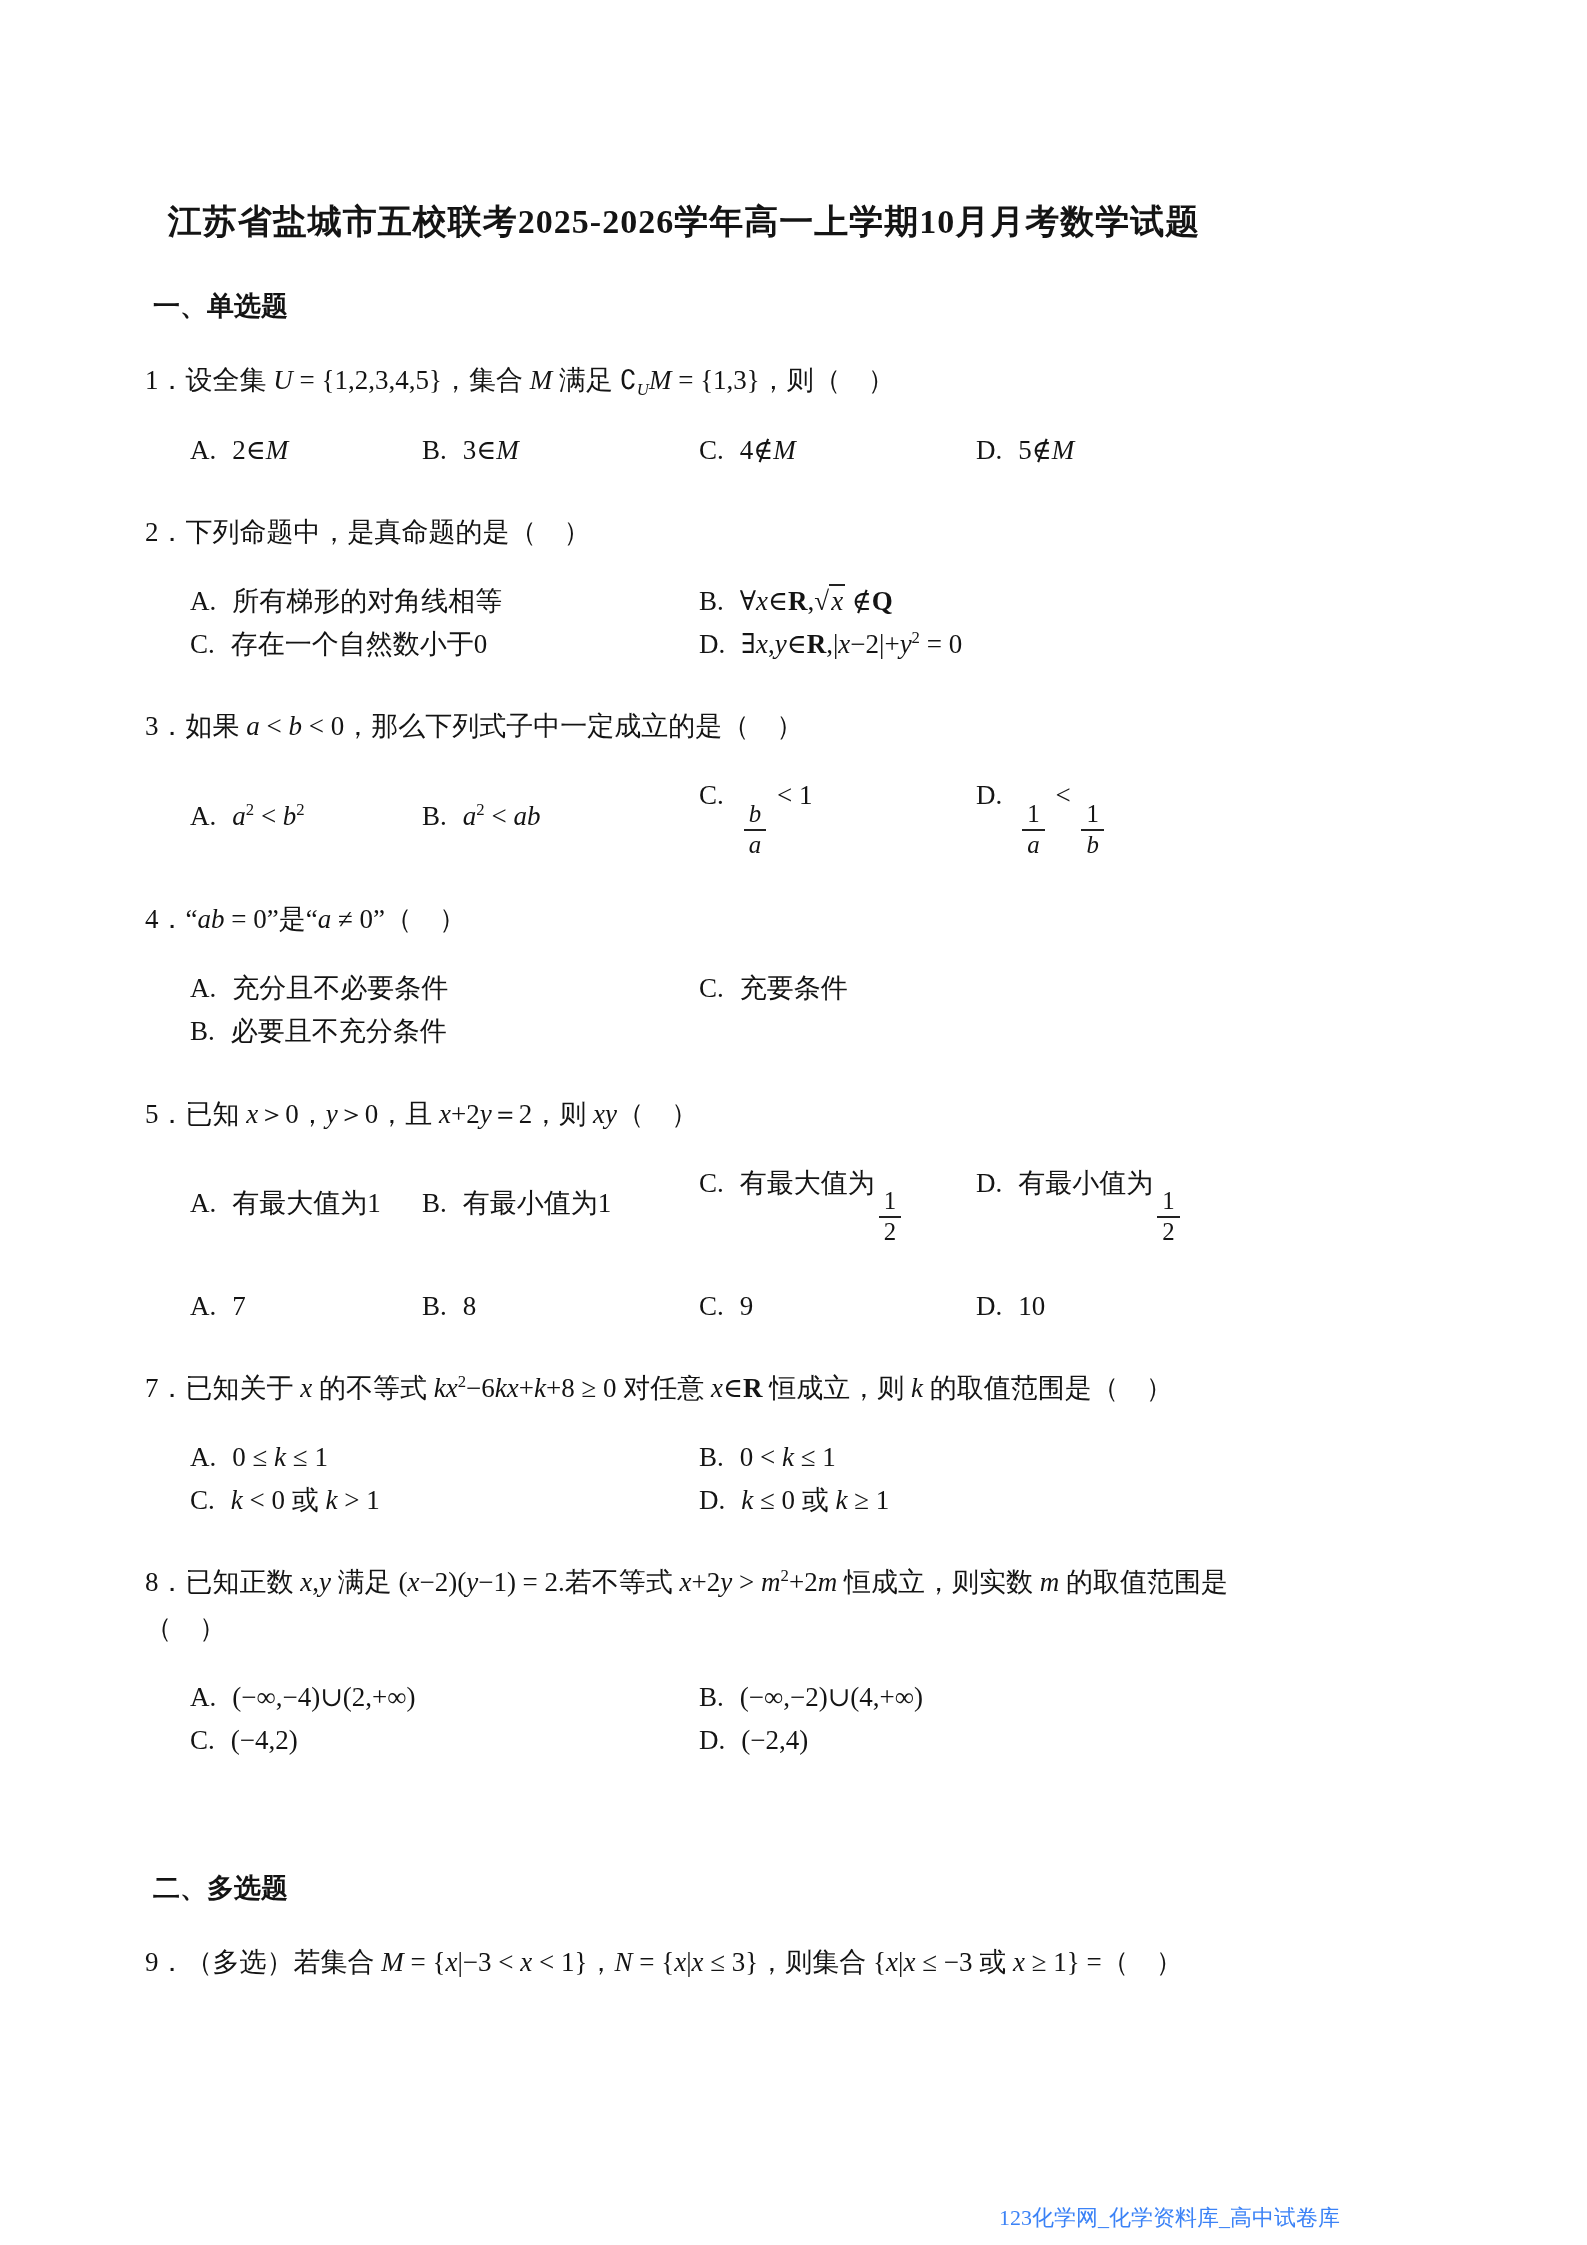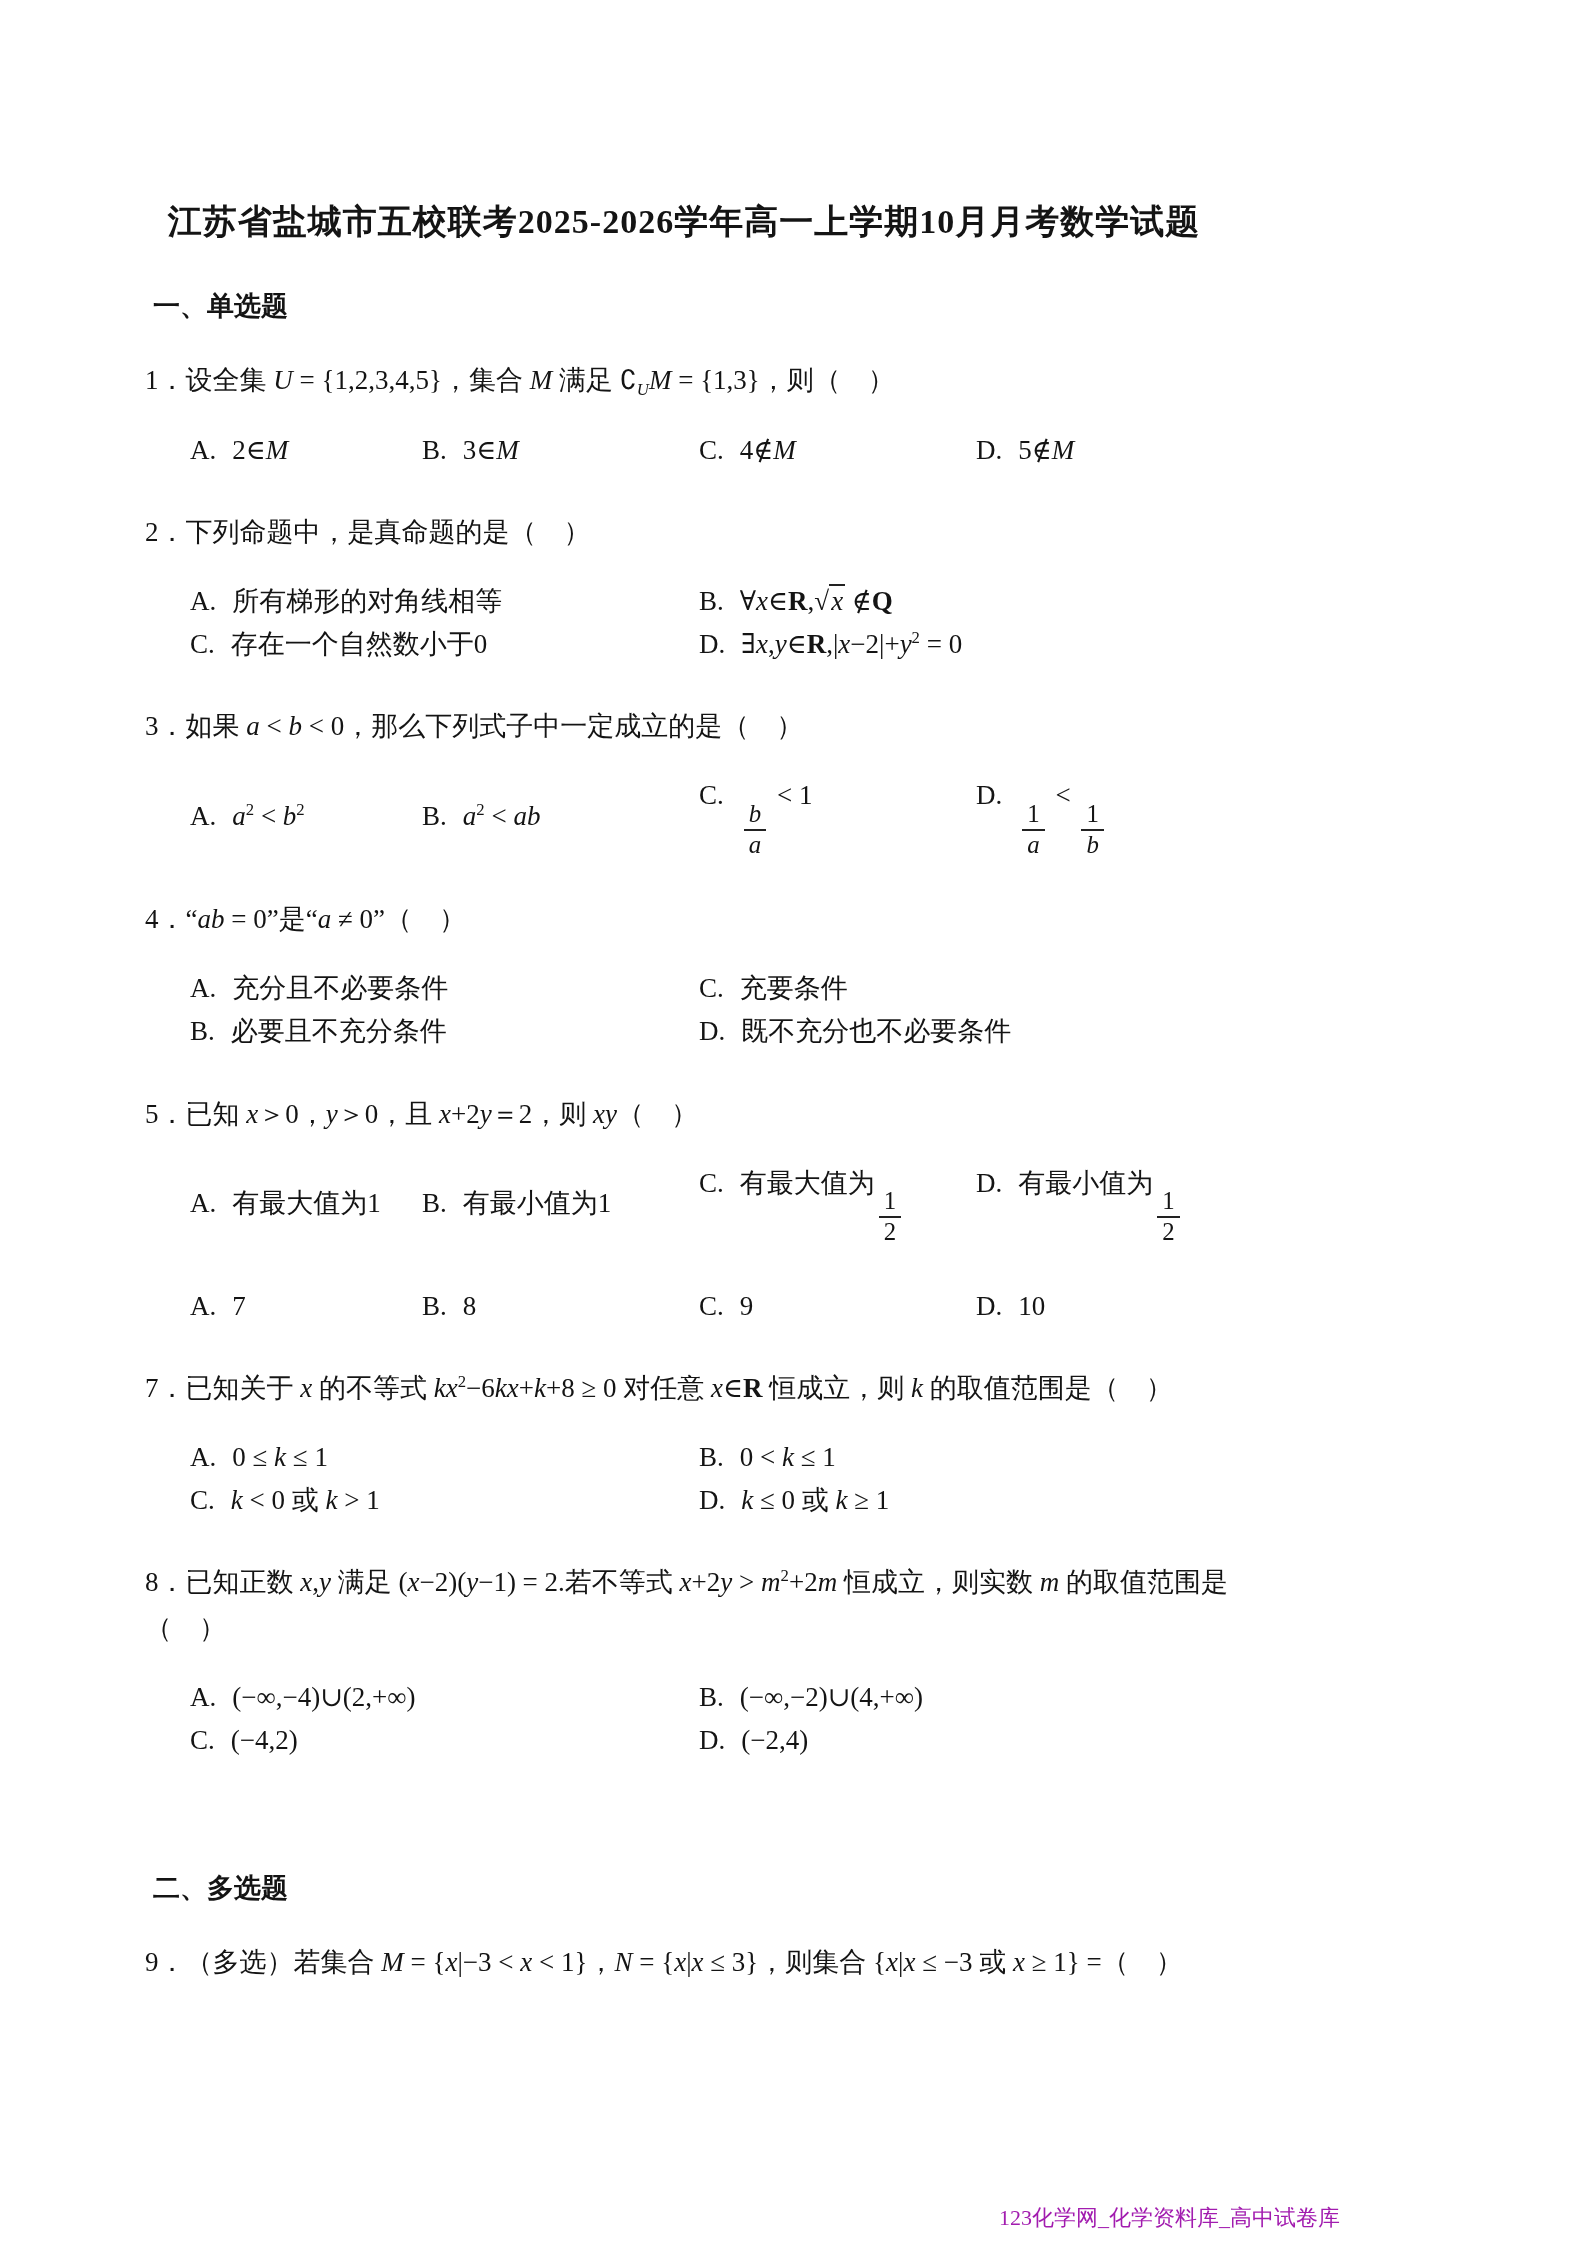--- a/index.html
+++ b/index.html
@@ -35,21 +35,21 @@
   sub { font-size:0.62em; }
   .frac {
     display:inline-flex; flex-direction:column; align-items:center;
     vertical-align:-0.72em; line-height:1.15; margin:0 4px; font-size:0.92em;
   }
   .frac > span:first-child { border-bottom:2px solid #222; padding:0 5px; }
   .frac > span:last-child { padding:0 5px; }
   .ol { border-top:2px solid #222; padding:0 2px; }
   .footer {
     position:absolute; right:28px; bottom:12px;
-    color:#a21caf; font-size:22px;
+    color:#3b82f6; font-size:22px;
     font-family:"Liberation Serif","DejaVu Serif",serif;
   }
 </style>
 </head>
 <body>
 
 <div class="page">
   <h1 class="title">江苏省盐城市五校联考2025-2026学年高一上学期10月月考数学试题</h1>
 
   <div class="content">
@@ -93,21 +93,20 @@
               </span></span></div>
       </div>
     </section>
 
     <section class="q">
       <p class="stem">4．“<i>ab</i> = 0”是“<i>a</i> ≠ 0”（　）</p>
       <div class="opts c2">
         <div class="opt"><span class="opt-label">A.</span><span>充分且不必要条件</span></div>
         <div class="opt"><span class="opt-label">C.</span><span>充要条件</span></div>
         <div class="opt"><span class="opt-label">B.</span><span>必要且不充分条件</span></div>
-        <div class="opt"><span class="opt-label">D.</span><span>既不充分也不必要条件</span></div>
       </div>
     </section>
 
     <section class="q">
       <p class="stem">5．已知 <i>x</i>＞0，<i>y</i>＞0，且 <i>x</i>+2<i>y</i>＝2，则 <i>xy</i>（　）</p>
       <div class="opts c4">
         <div class="opt"><span class="opt-label">A.</span><span>有最大值为1</span></div>
         <div class="opt"><span class="opt-label">B.</span><span>有最小值为1</span></div>
         <div class="opt"><span class="opt-label">C.</span><span>有最大值为<span class="frac">
                 <span>1</span>

